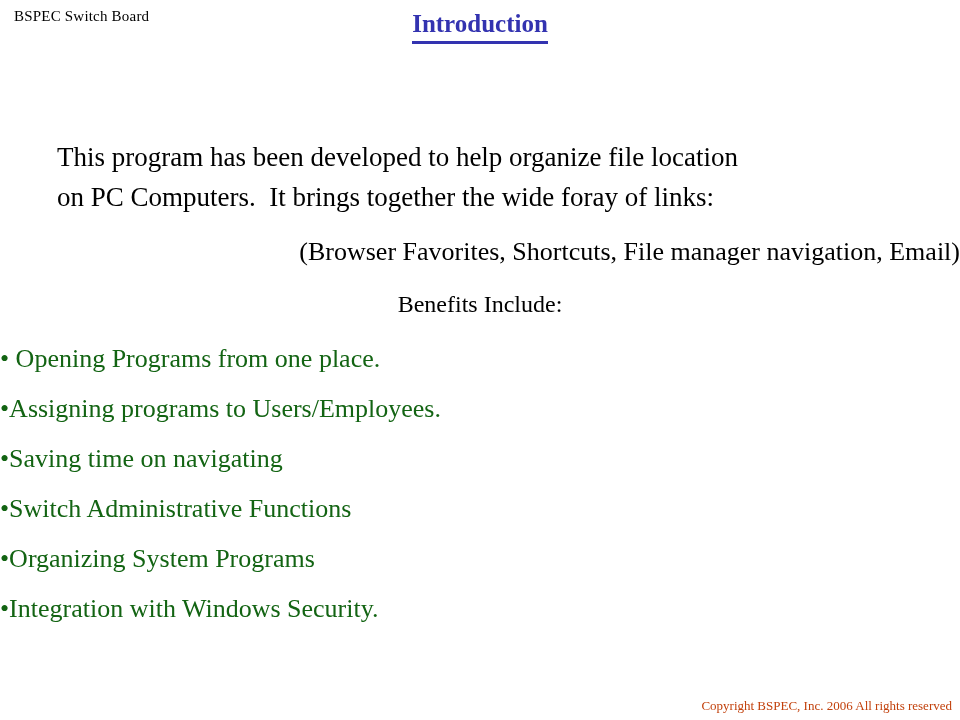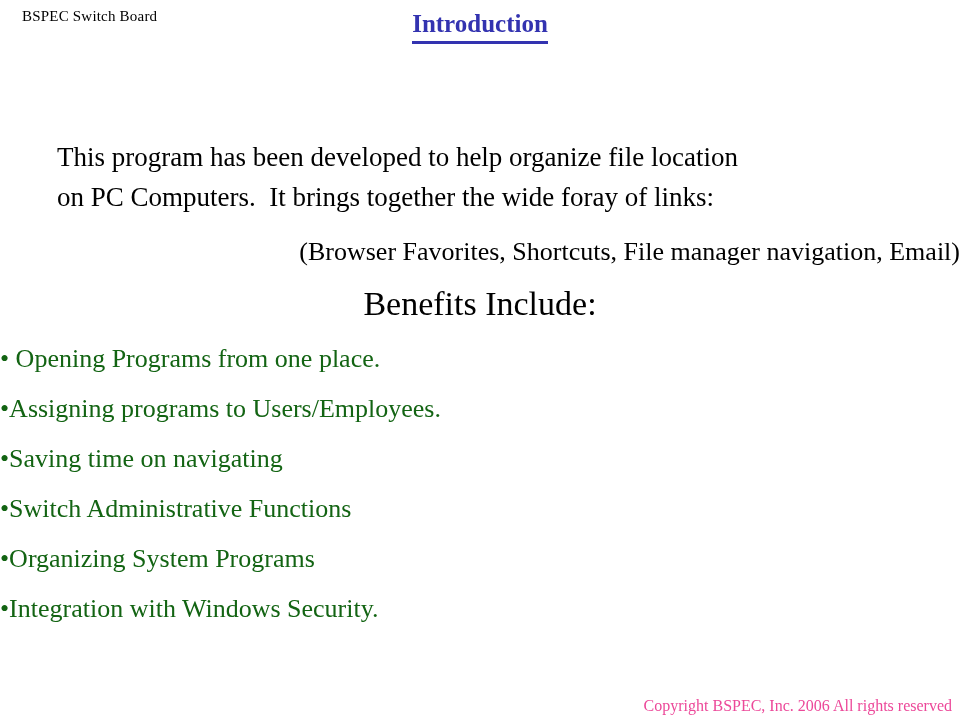--- a/index.html
+++ b/index.html
@@ -27,21 +27,20 @@
   
   .slide-header-label {
     position: absolute;
     left: 14px;
     top: 6px;
     font-size: 15px;
     line-height: 20px;
     color: #000000;
     white-space: nowrap;
     letter-spacing: 0.2px;
-    margin-left: 8px;
   }
 
   .slide-title {
     position: absolute;
     left: 0;
     top: 9px;
     width: 960px;
     text-align: center;
     font-size: 25px;
     line-height: 30px;
@@ -86,21 +85,21 @@
     line-height: 36px;
     color: #000000;
   }
 
   .benefits-heading {
     position: absolute;
     left: 0;
     top: 166px;
     width: 960px;
     text-align: center;
-    font-size: 34px;
+    font-size: 24px;
     line-height: 36px;
     color: #000000;
   }
 
   .benefits-list {
     position: absolute;
     left: 0;
     top: 214px;
     width: 960px;
     margin: 0;
@@ -114,23 +113,23 @@
     line-height: 50px;
     color: #136413;
     white-space: pre;
   }
 
   
   .slide-footer {
     position: absolute;
     right: 8px;
     bottom: 6px;
-    font-size: 16px;
+    font-size: 13px;
     line-height: 16px;
-    color: #ec4899;
+    color: #c2410c;
     white-space: nowrap;
     font-family: Liberation Serif, serif;
   }
 </style>
 </head>
 <body>
 
 <div class="slide">
 
   <div class="slide-header-label">BSPEC Switch Board</div>

